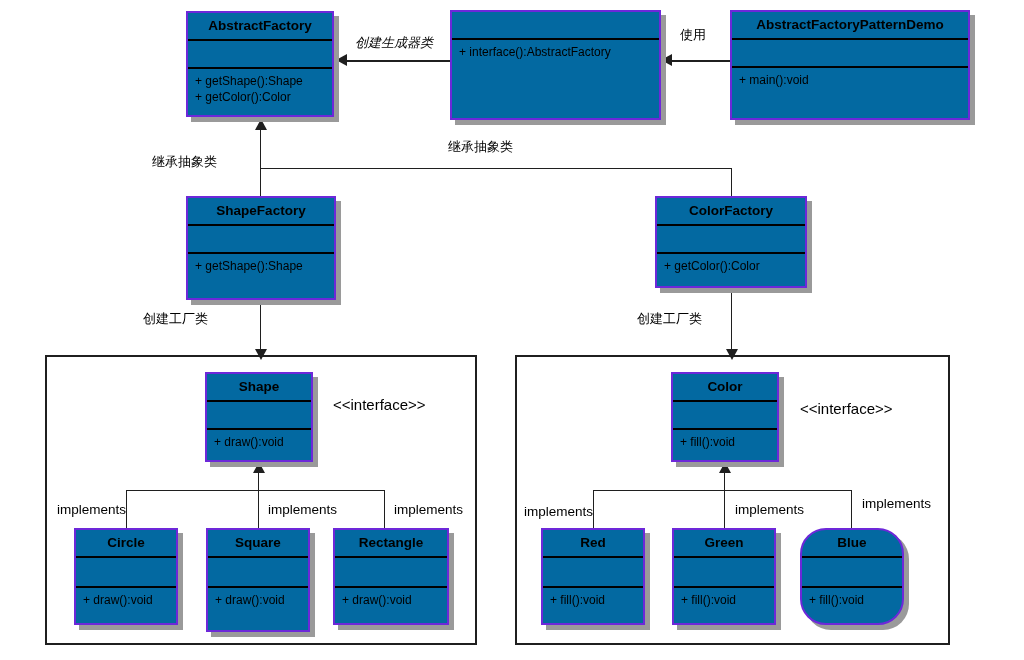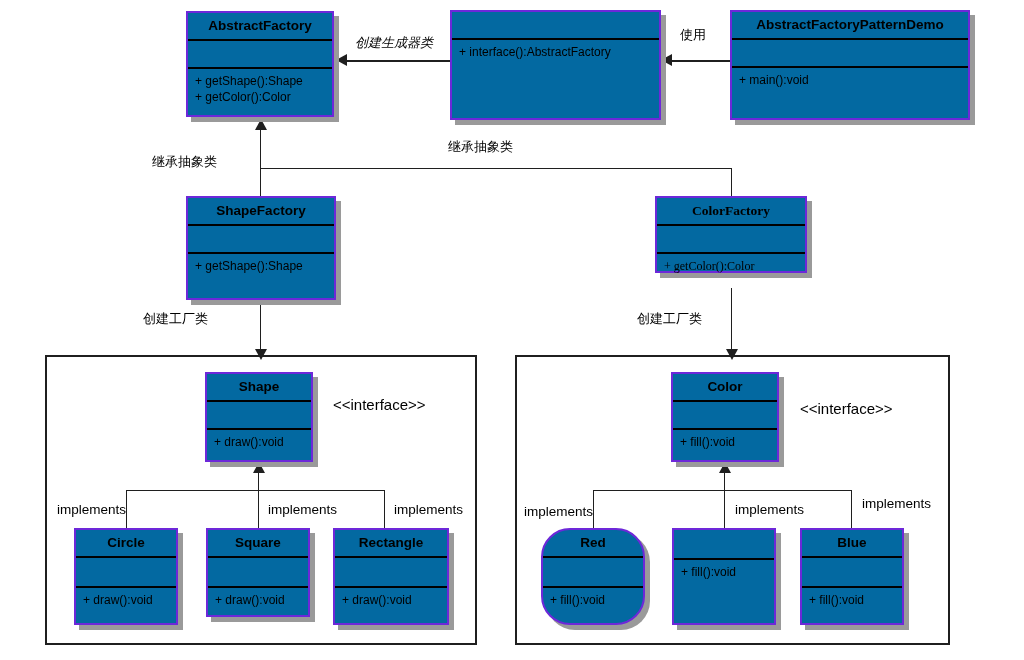--- a/index.html
+++ b/index.html
@@ -173,21 +173,21 @@
   <div class="lbl lbl-cn" style="left:448px; top:140px;">继承抽象类</div>
 
   <div class="uml-box" style="left:186px; top:196px; width:150px; height:104px;">
     <div class="uml-title">ShapeFactory</div>
     <div class="uml-attrs" style="height:28px;"></div>
     <div class="uml-ops">
       <div>+ getShape():Shape</div>
     </div>
   </div>
 
-  <div class="uml-box" style="left:655px; top:196px; width:152px; height:77px;font-family:Liberation Serif, serif;">
+  <div class="uml-box" style="left:655px; top:196px; width:152px; height:92px;">
     <div class="uml-title">ColorFactory</div>
     <div class="uml-attrs" style="height:28px;"></div>
     <div class="uml-ops">
       <div>+ getColor():Color</div>
     </div>
   </div>
 
   <div class="ln-thin-v" style="left:260px; top:288px; height:68px;"></div>
   <div class="arw-down" style="left:255px; top:349px;"></div>
   <div class="lbl lbl-cn" style="left:143px; top:312px;">创建工厂类</div>
@@ -218,21 +218,21 @@
   <div class="lbl" style="left:394px; top:503px;">implements</div>
 
   <div class="uml-box" style="left:74px; top:528px; width:104px; height:97px;">
     <div class="uml-title">Circle</div>
     <div class="uml-attrs" style="height:30px;"></div>
     <div class="uml-ops">
       <div>+ draw():void</div>
     </div>
   </div>
 
-  <div class="uml-box" style="left:206px; top:528px; width:104px; height:89px;">
+  <div class="uml-box" style="left:206px; top:528px; width:104px; height:104px;">
     <div class="uml-title">Square</div>
     <div class="uml-attrs" style="height:30px;"></div>
     <div class="uml-ops">
       <div>+ draw():void</div>
     </div>
   </div>
 
   <div class="uml-box" style="left:333px; top:528px; width:116px; height:97px;">
     <div class="uml-title">Rectangle</div>
     <div class="uml-attrs" style="height:30px;"></div>
@@ -255,36 +255,37 @@
   <div class="arw-up" style="left:719px; top:462px;"></div>
   <div class="ln-thin-v" style="left:724px; top:472px; height:58px;"></div>
   <div class="ln-thin-h" style="left:593px; top:490px; width:259px;"></div>
   <div class="ln-thin-v" style="left:593px; top:490px; height:40px;"></div>
   <div class="ln-thin-v" style="left:851px; top:490px; height:40px;"></div>
 
   <div class="lbl" style="left:524px; top:505px;">implements</div>
   <div class="lbl" style="left:735px; top:503px;">implements</div>
   <div class="lbl" style="left:862px; top:497px;">implements</div>
 
-  <div class="uml-box" style="left:541px; top:528px; width:104px; height:97px;border-radius:29px;">
+  <div class="uml-box" style="left:541px; top:528px; width:104px; height:97px;">
     <div class="uml-title">Red</div>
     <div class="uml-attrs" style="height:30px;"></div>
     <div class="uml-ops">
       <div>+ fill():void</div>
     </div>
   </div>
 
   <div class="uml-box" style="left:672px; top:528px; width:104px; height:97px;">
-    <div class="uml-attrs" style="height:30px;"></div>
-    <div class="uml-ops">
-      <div>+ fill():void</div>
-    </div>
-  </div>
-
-  <div class="uml-box" style="left:800px; top:528px; width:104px; height:97px;">
+    <div class="uml-title">Green</div>
+    <div class="uml-attrs" style="height:30px;"></div>
+    <div class="uml-ops">
+      <div>+ fill():void</div>
+    </div>
+  </div>
+
+  <div class="uml-box" style="left:800px; top:528px; width:104px; height:97px;border-radius:26px;">
     <div class="uml-title">Blue</div>
     <div class="uml-attrs" style="height:30px;"></div>
     <div class="uml-ops">
       <div>+ fill():void</div>
     </div>
   </div>
 
 </div>
 
 </body></html>

